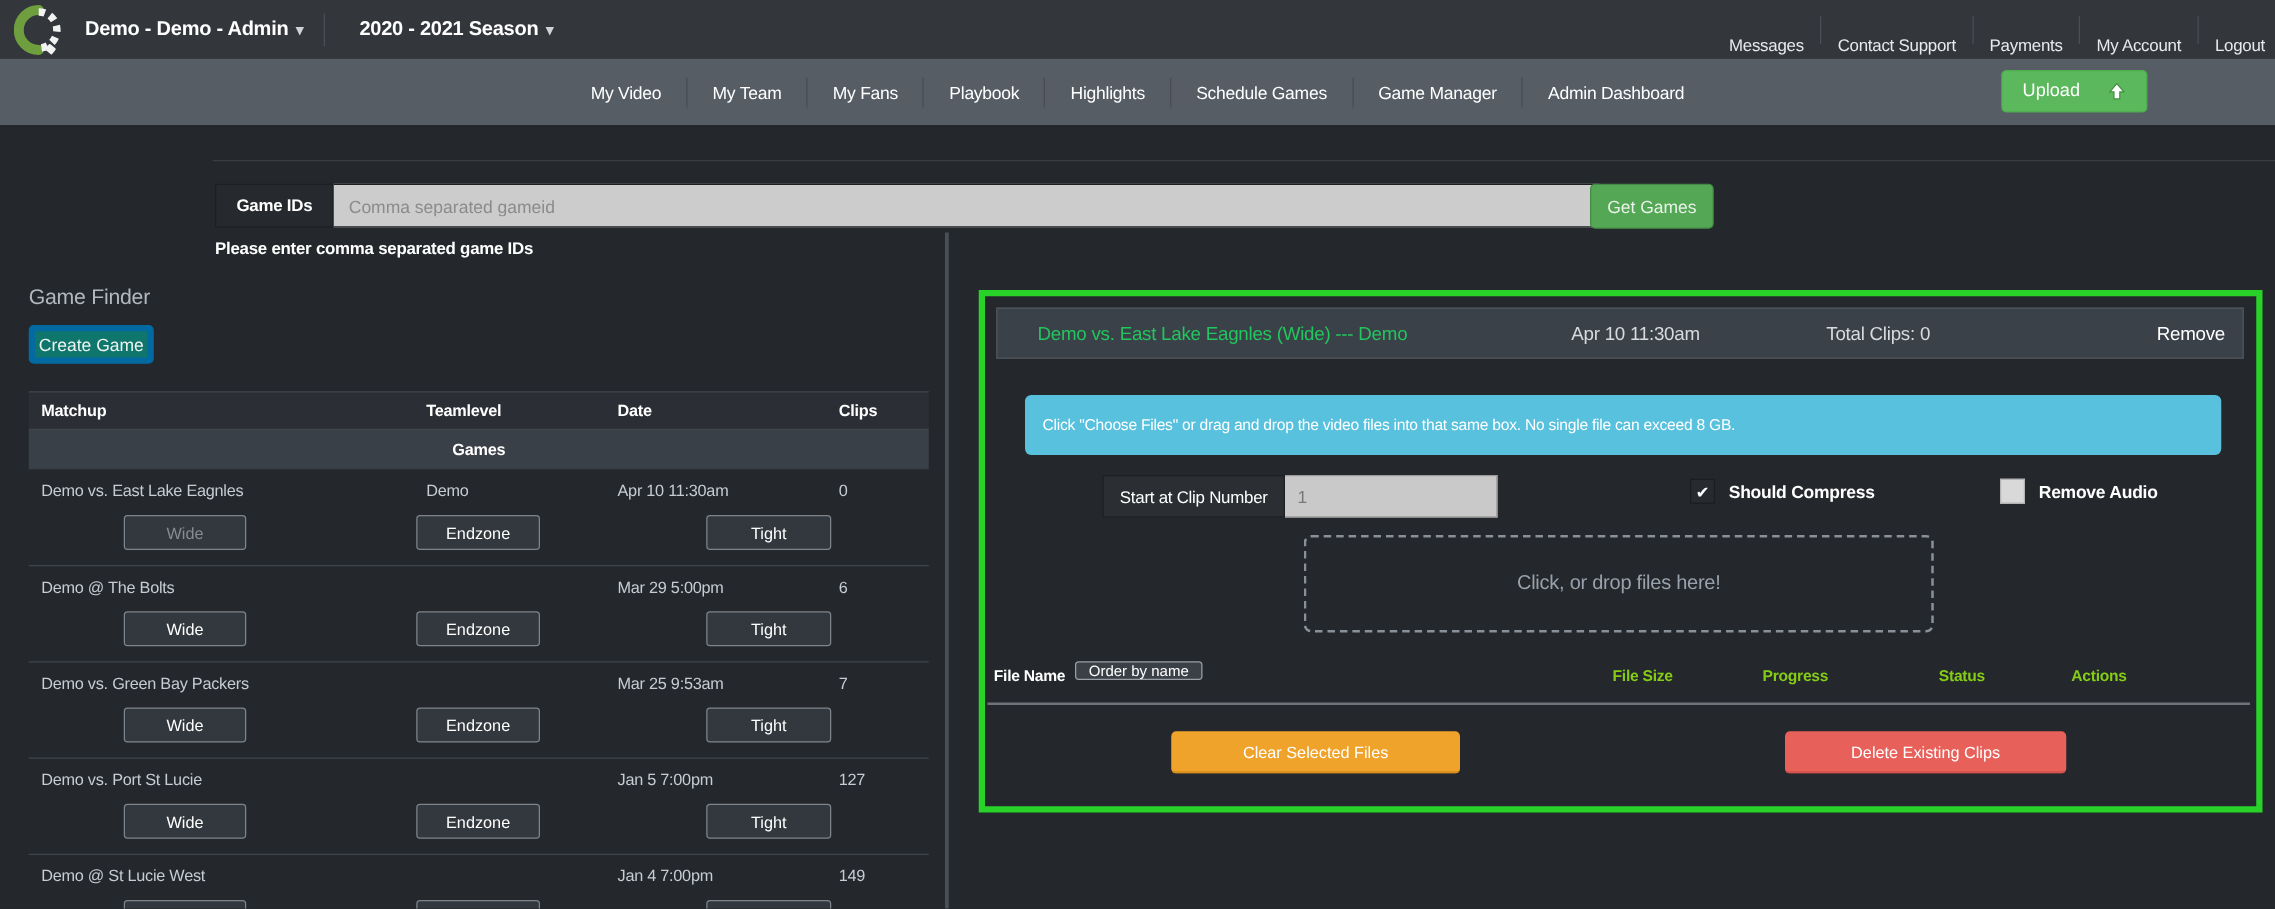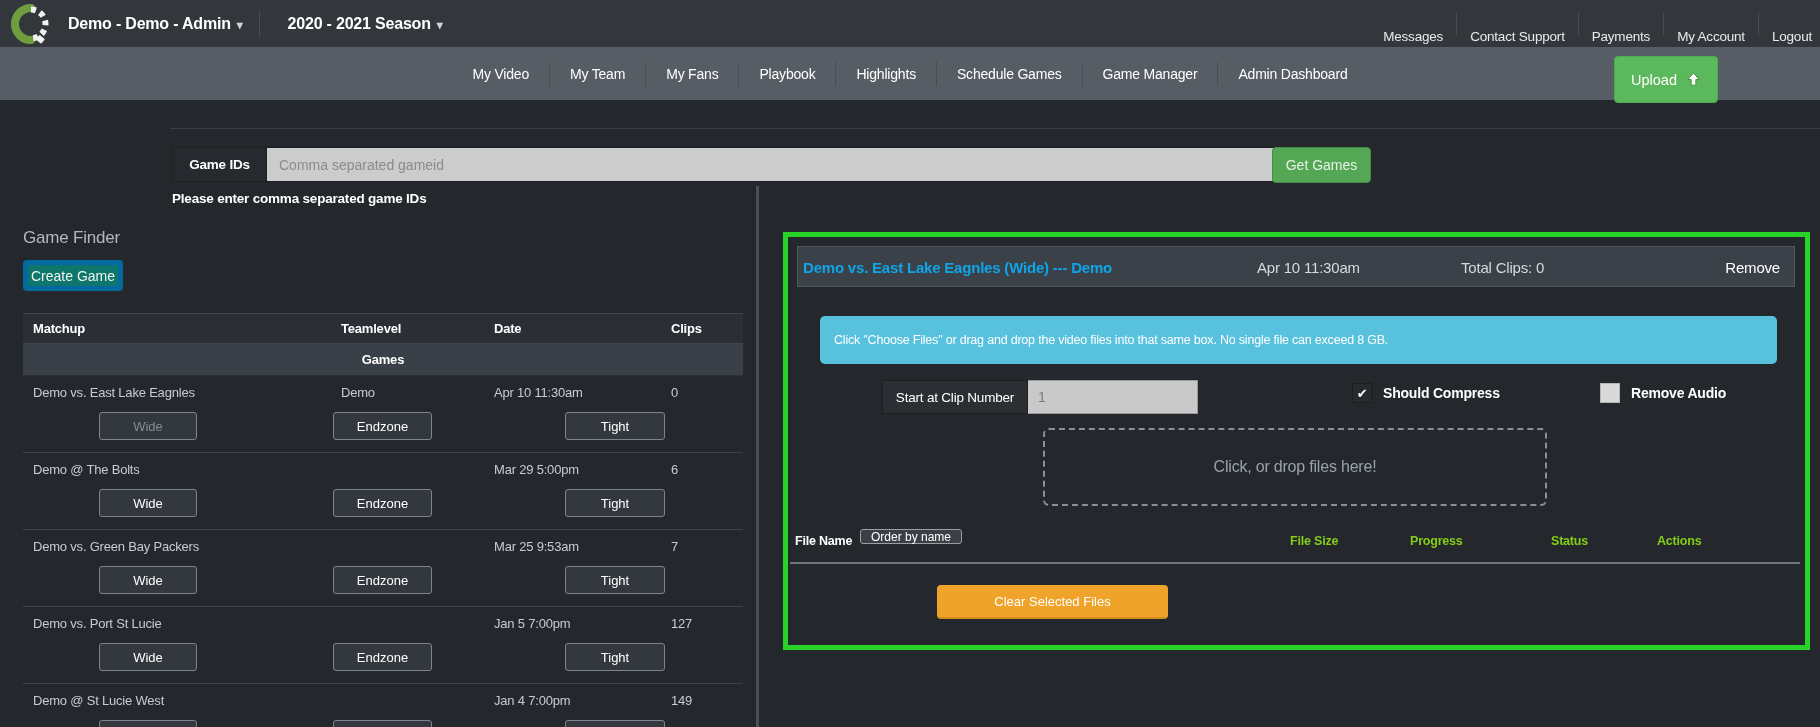--- a/index.html
+++ b/index.html
@@ -21,23 +21,23 @@
   .topbar-right { margin-left:auto; display:flex; align-items:center; height:100%; padding-right:6px; }
   .toplink { font-size:13.5px; color:#e8eaec; padding:0 13px; cursor:pointer; white-space:nowrap;margin-top:26px; }
   .toplink-sep { width:1px; height:22px; background:#4a4f55; }
 
   
   .navbar { position:absolute; left:0; top:47px; width:1820px; height:53px;
             background:#575d64; display:flex; align-items:center; justify-content:center; }
   .nav-items { display:flex; align-items:center; }
   .nav-item { font-size:14px; color:#fff; padding:0 20px; cursor:pointer; white-space:nowrap; }
   .nav-sep { width:1px; height:24px; background:#474d53; }
-  .upload-btn { position:absolute; right:102px; top:9px; height:47px; padding:0 16px;
+  .upload-btn { position:absolute; right:102px; top:9px; height:34px; padding:0 16px;
                 background:#5cb85c; border:1px solid #4cae4c; border-radius:4px;
-                color:#fff; font-size:14.5px; display:flex; align-items:center; gap:9px; cursor:pointer; }
+                color:#fff; font-size:14.5px; display:flex; align-items:center; gap:22px; cursor:pointer; }
 
   
   .form-rule { position:absolute; left:170px; top:128px; width:1650px; height:1px; background:#3a3e43; }
   .gameids-row { position:absolute; left:172px; top:147px; height:35px; display:flex; }
   .gameids-label { width:95px; height:35px; background:#26292d; border:1px solid #1d2023;
                    color:#fff; font-size:13.5px; font-weight:bold; display:flex; align-items:center; justify-content:center; }
   .gameids-input { width:1013px; height:35px; background:#cccccc; border:1px solid #1d2023; border-left:none;
                    font-size:14px; color:#4a4a4a; padding:0 12px; font-family:"Liberation Sans",sans-serif; outline:none; }
   .gameids-input::placeholder { color:#8b8b8b; }
   .getgames-btn { position:absolute; left:1272px; top:147px; width:99px; height:36px;
@@ -68,21 +68,21 @@
   .btn-tight { left:542px; width:100px; }
 
   .v-divider { position:absolute; left:756px; top:186px; width:3px; height:541px; background:#4a4f55; }
 
   
   .panel { position:absolute; left:783px; top:232px; width:1027px; height:418px;
            border:5px solid #28d228; background:#24282c; }
   .panel-inner { position:relative; width:100%; height:100%; }
   .panel-head { position:absolute; left:9px; top:9px; width:998px; height:41px;
                 background:#3b4148; border:1px solid #51575e; }
-  .ph-title { position:absolute; left:5px; top:12px; font-size:15px; color:#0ea5e9;font-weight:bold; }
+  .ph-title { position:absolute; left:32px; top:12px; font-size:15px; color:#22c55e; }
   .ph-date  { position:absolute; left:459px; top:12px; font-size:15px; color:#d7dade; }
   .ph-clips { position:absolute; left:663px; top:12px; font-size:15px; color:#d7dade; }
   .ph-remove{ position:absolute; right:14px; top:12px; font-size:15px; color:#fff; cursor:pointer; }
   .alert { position:absolute; left:32px; top:79px; width:957px; height:48px; background:#57c1de;
            border-radius:5px; display:flex; align-items:center; padding-left:14px;
            font-size:12.5px; color:#fff; }
   .startclip { position:absolute; left:94px; top:143px; height:34px; display:flex; }
   .startclip-label { width:146px; background:#2b2f33; border:1px solid #1d2023; color:#fff;
                      font-size:13.5px; display:flex; align-items:center; justify-content:center; }
   .startclip-input { width:170px; background:#c9c9c9; border:1px solid #9b9b9b; border-left:none;
@@ -298,16 +298,17 @@
         <span class="fh-name">File Name</span>
         <button class="order-btn">Order by name</button>
         <span class="fh-col fh-size">File Size</span>
         <span class="fh-col fh-prog">Progress</span>
         <span class="fh-col fh-status">Status</span>
         <span class="fh-col fh-actions">Actions</span>
       </div>
       <div class="file-rule"></div>
 
       <button class="action-btn clear-btn">Clear Selected Files</button>
+      <button class="action-btn delete-btn">Delete Existing Clips</button>
     </div>
   </div>
 
 </div>
 
 </body></html>

